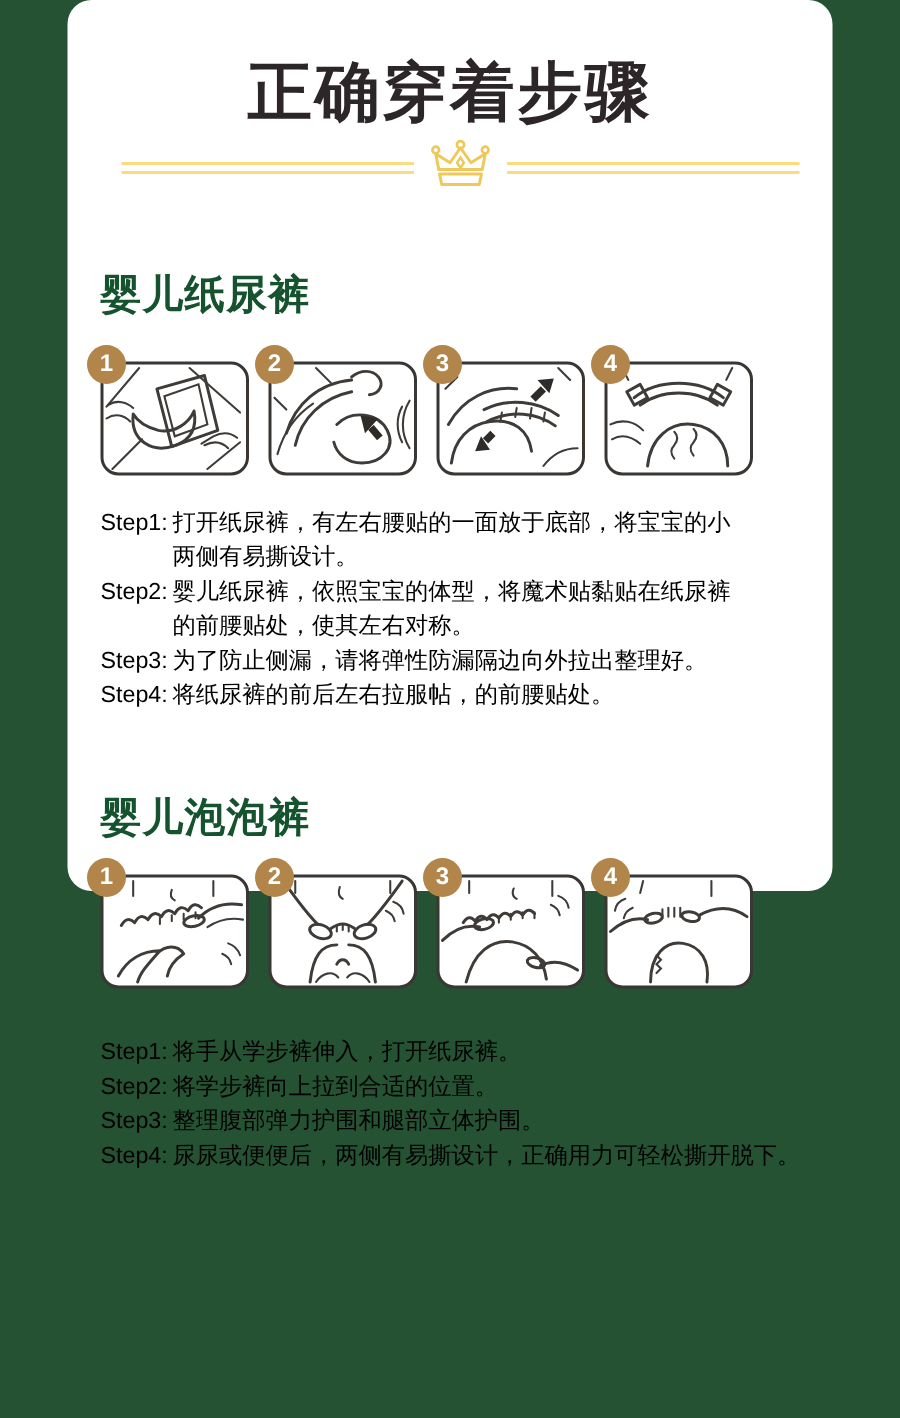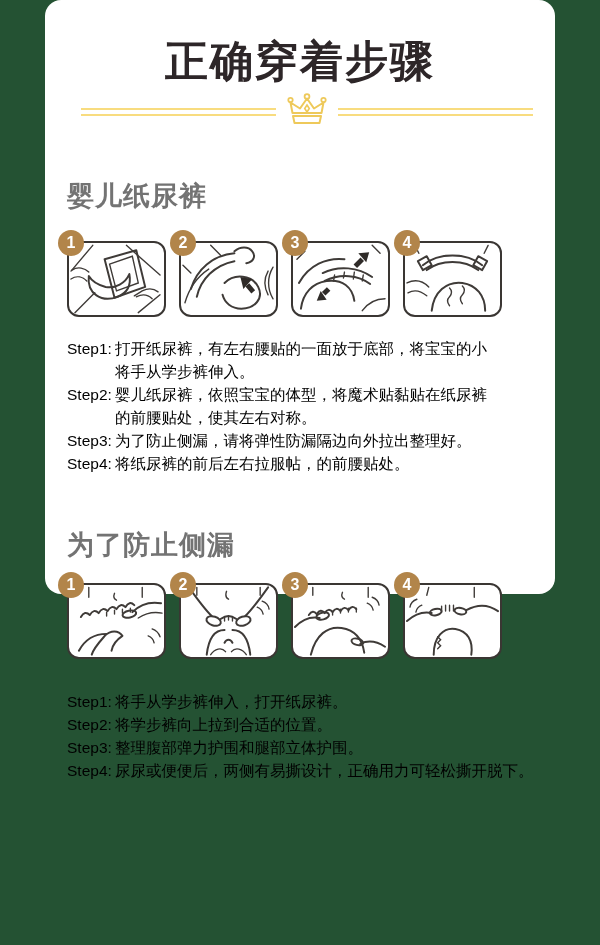--- a/index.html
+++ b/index.html
@@ -49,21 +49,21 @@
   }
   .divider .crown {
     flex: none;
     margin: 0 7px;
   }
   .section-heading {
     position: absolute;
     left: 22px;
     font-size: 27px;
     font-weight: bold;
-    color: #737373;
+    color: #14532d;
     letter-spacing: 1px;
   }
   .heading-1 { top: 178px; }
   .heading-2 { top: 527px; }
   .panel-row {
     position: absolute;
     left: 22px;
     display: flex;
     gap: 13px;
   }
@@ -190,21 +190,21 @@
         <path class="art-thin" d="M2 40 C10 36 18 38 24 44 M3 50 C10 46 16 48 22 53"></path>
       </svg>
     </div>
   </div>
 
   <div class="steps steps-1">
     <div class="step">
       <span class="step-label">Step1:</span>
       <span class="step-lines">
           <div>打开纸尿裤，有左右腰贴的一面放于底部，将宝宝的小</div>
-          <div>将手从学步裤伸入。</div>
+          <div>两侧有易撕设计。</div>
         </span>
     </div>
     <div class="step">
       <span class="step-label">Step2:</span>
       <span class="step-lines">
           <div>婴儿纸尿裤，依照宝宝的体型，将魔术贴黏贴在纸尿裤</div>
           <div>的前腰贴处，使其左右对称。</div>
         </span>
     </div>
     <div class="step">
@@ -214,21 +214,21 @@
         </span>
     </div>
     <div class="step">
       <span class="step-label">Step4:</span>
       <span class="step-lines">
           <div>将纸尿裤的前后左右拉服帖，的前腰贴处。</div>
         </span>
     </div>
   </div>
 
-  <div class="section-heading heading-2">为了防止侧漏</div>
+  <div class="section-heading heading-2">婴儿泡泡裤</div>
 
   <div class="panel-row row-2">
     <div class="panel">
       <span class="badge">1</span>
       <svg viewBox="0 0 96 72">
         <path class="art-thin" d="M20 2 L20 12 M74 2 L74 12 M46 8 q-2 5 2 7"></path>
         <path class="art" d="M12 32 q4 -7 9 -2 q4 -7 9 -2 q4 -7 9 -2 q4 -7 9 -2 q4 -7 9 -2 q4 -7 9 -2"></path>
         <path class="art-thin" d="M38 27 L38 31 M46 25 L46 29 M54 24 L54 28 M62 23 L62 27"></path>
         <path class="art" d="M93 18 C81 16 71 20 64 27"></path>
         <ellipse class="art" cx="61" cy="29" rx="7" ry="3.5" transform="rotate(-12 61 29)"></ellipse>

